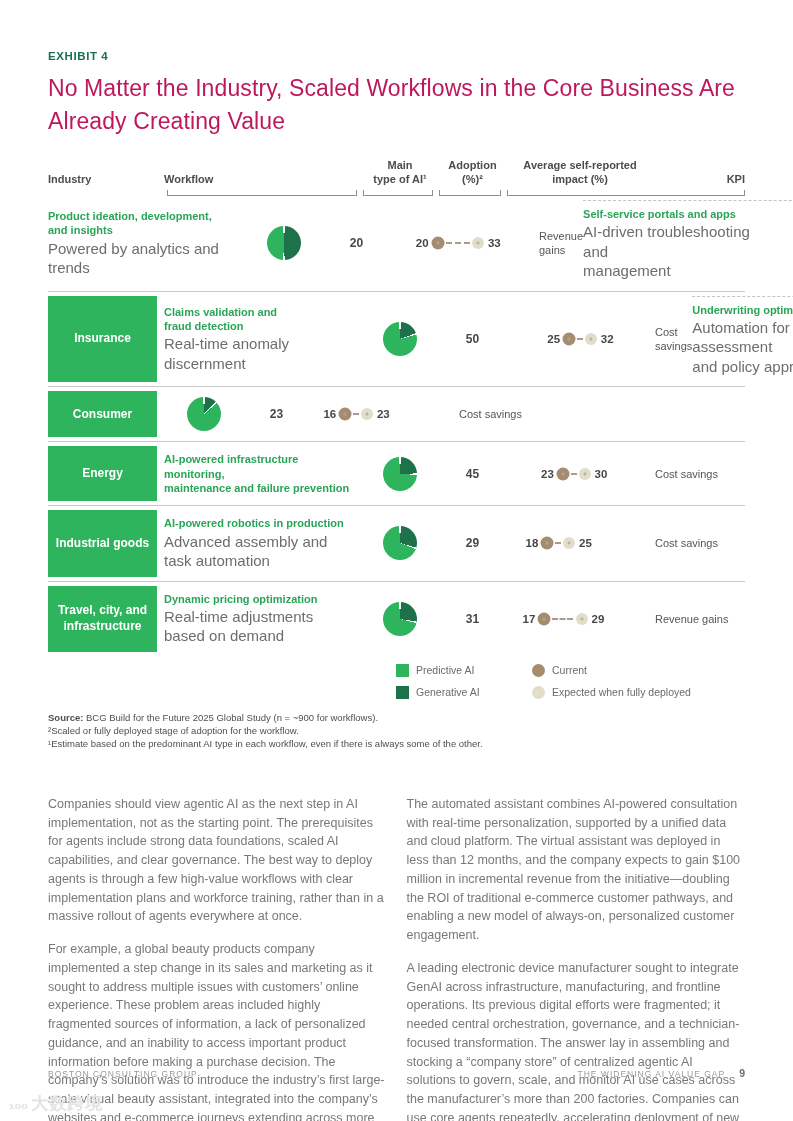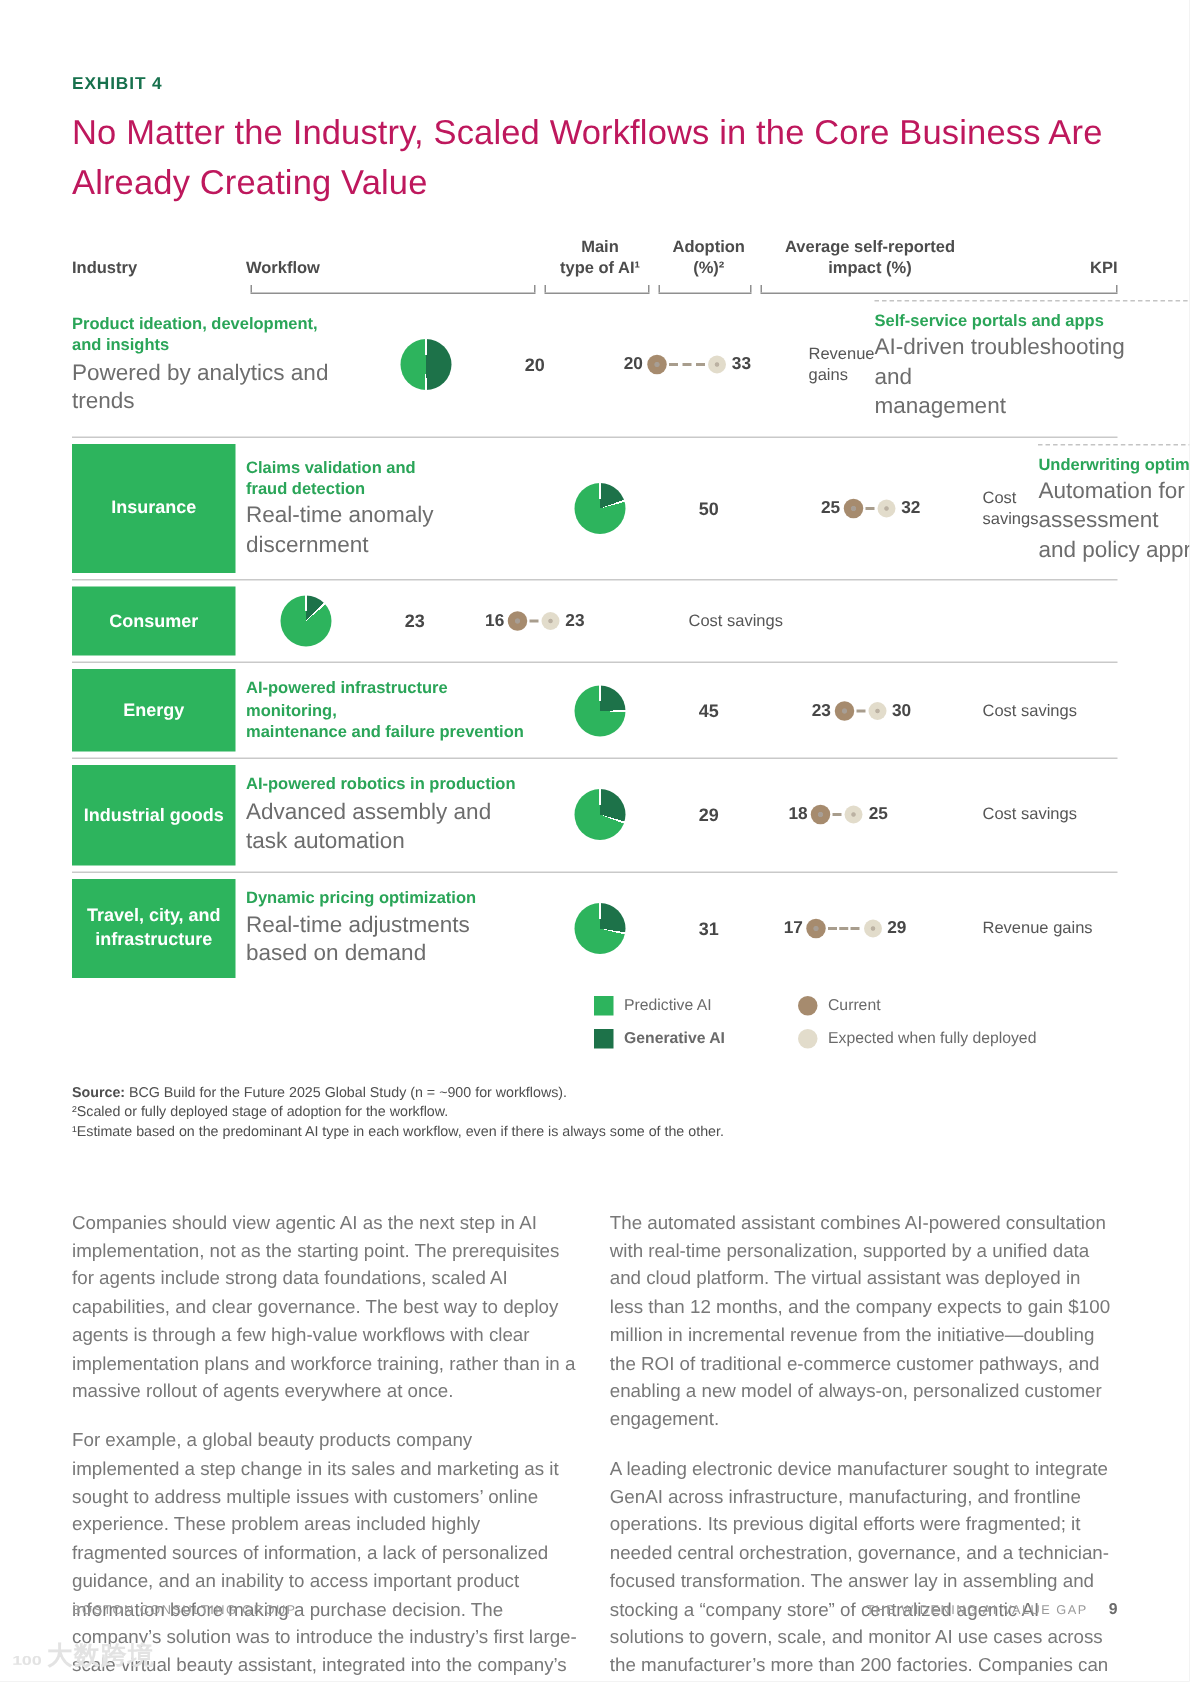--- a/index.html
+++ b/index.html
@@ -66,26 +66,26 @@
   .dot-exp{width:12px;height:12px;background:radial-gradient(circle at 50% 50%, rgba(120,100,70,.5) 0 1.2px, var(--expected) 1.8px);transform:translate(-50%,-50%);}
   .dash{position:absolute;top:50%;border-top:2px dashed #a89d8d;transform:translateY(-50%);}
   .kpi{flex:1;text-align:left;font-size:11px;color:#565656;line-height:1.3;}
 
   
   .legend{position:relative;height:48px;margin-top:10px;font-size:10.5px;color:#6a6a6a;}
   .lg-item{position:absolute;display:flex;align-items:center;gap:7px;}
   .sw{width:13px;height:13px;flex:none;}
   .sw.round{border-radius:50%;}
   .lg-pred{left:348px;top:2px;}
-  .lg-gen{left:348px;top:24px;font-weight:bold;}
+  .lg-gen{left:348px;top:24px;}
   .lg-cur{left:484px;top:2px;}
   .lg-exp{left:484px;top:24px;}
 
   
-  .source{margin-top:12px;font-size:9.5px;color:#4f4f4f;line-height:1.4;}
+  .source{margin-top:1px;font-size:9.5px;color:#4f4f4f;line-height:1.4;}
   .source .b{font-weight:bold;}
 
   
   .bodycols{display:flex;gap:20px;margin-top:44px;}
   .bcol{flex:1;font-size:12.5px;line-height:1.5;color:var(--body);}
   .bcol p + p{margin-top:14px;}
 
   
   .footer{position:absolute;left:48px;right:48px;bottom:42px;display:flex;justify-content:space-between;align-items:baseline;
     font-size:8.5px;letter-spacing:1px;color:#9a9a9a;}

